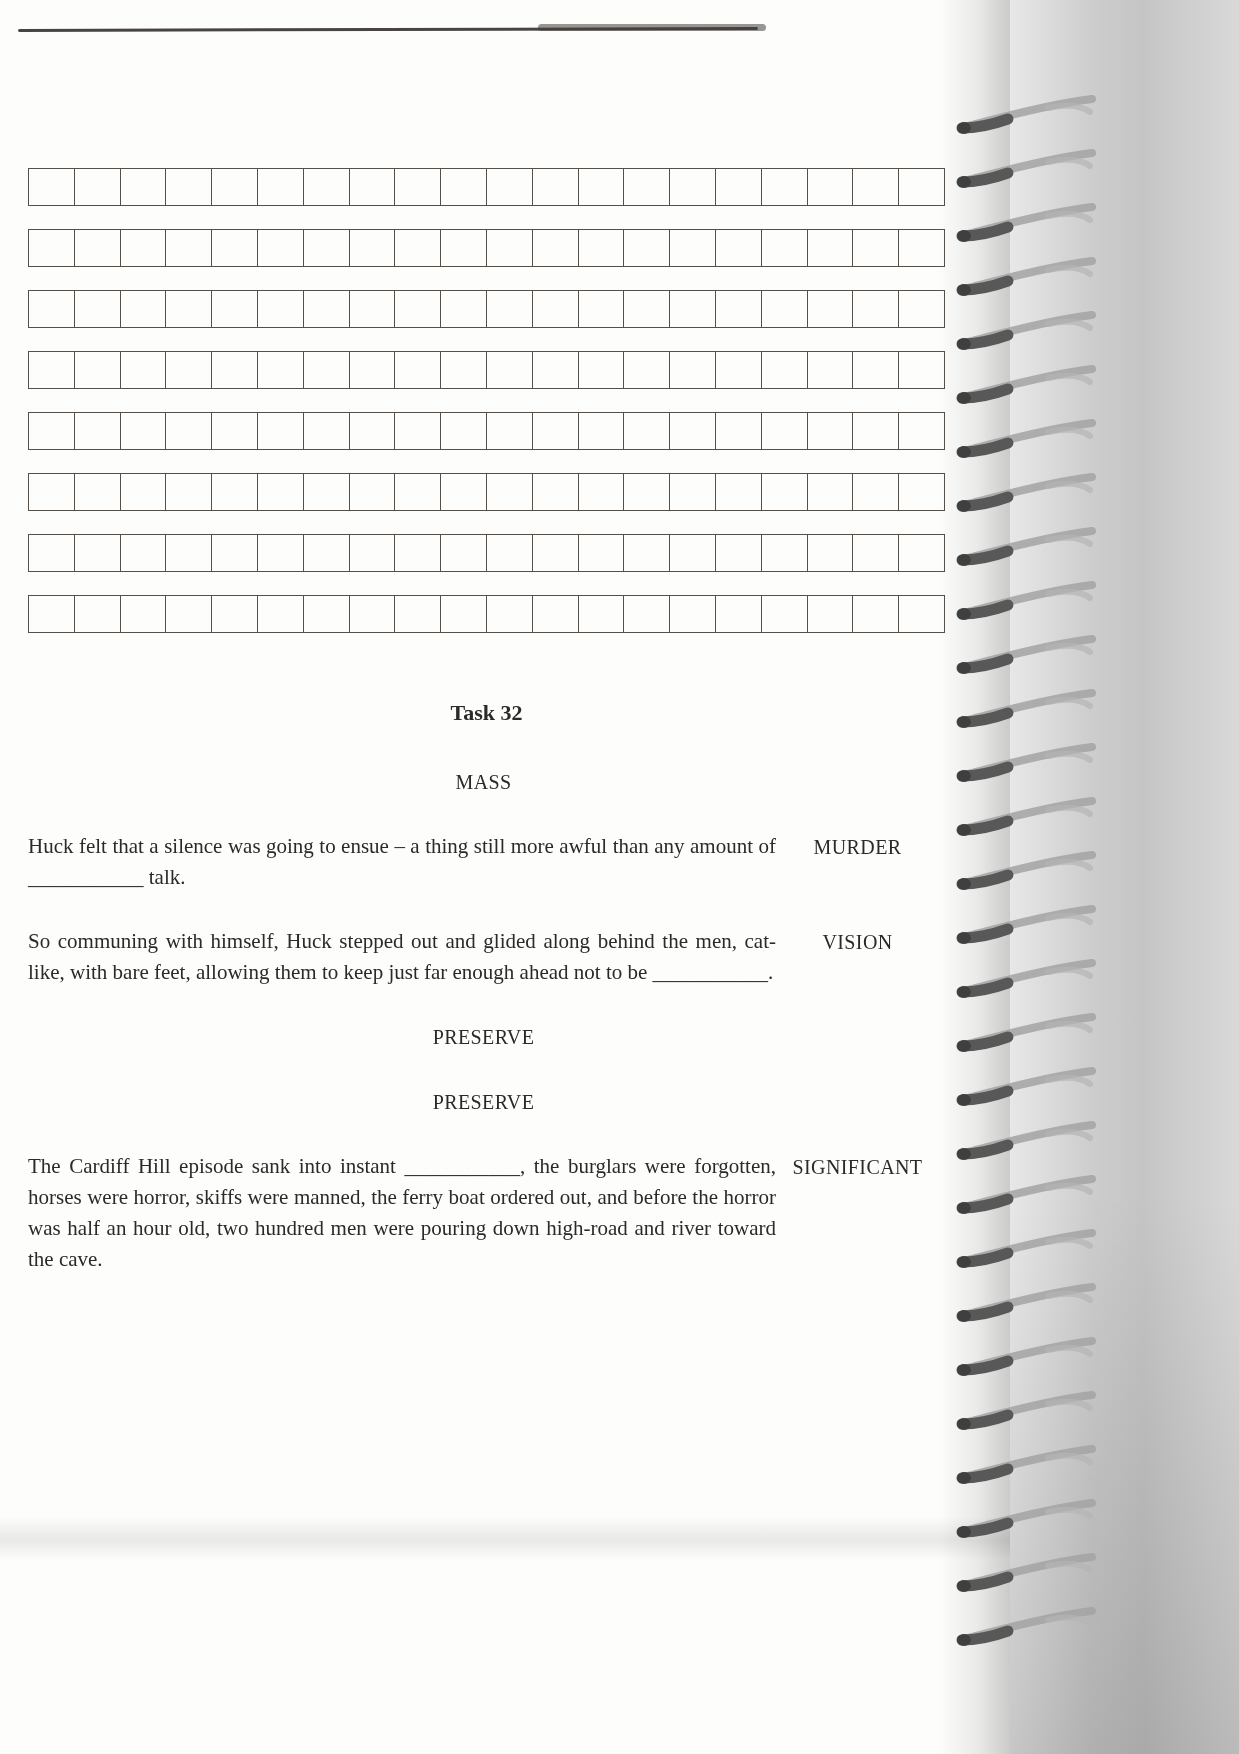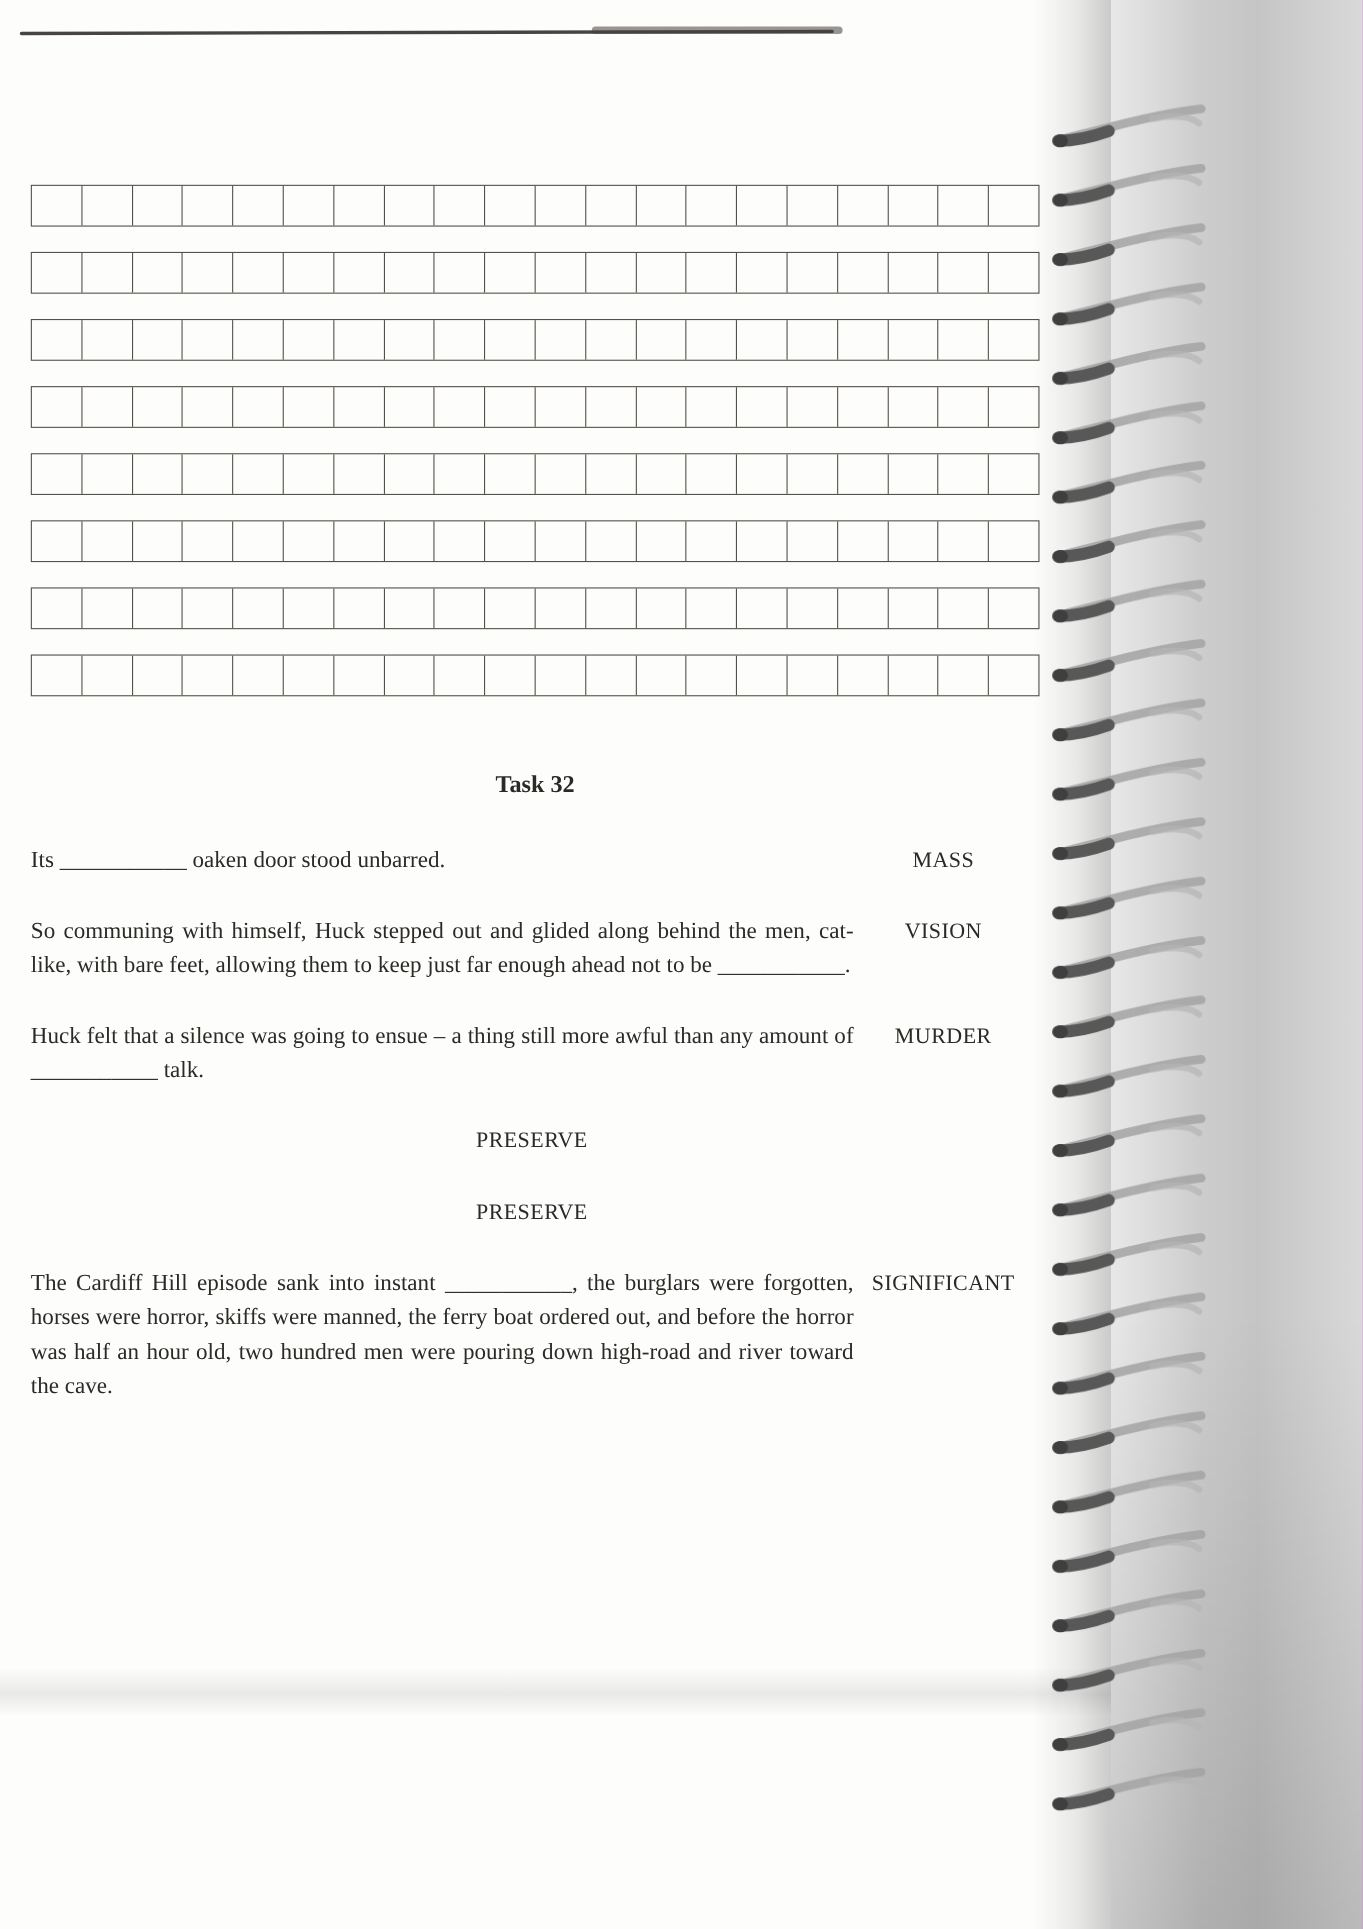--- a/index.html
+++ b/index.html
@@ -5,21 +5,21 @@
   html, body {
     margin: 0;
     padding: 0;
     background: #ffffff;
   }
   #canvas {
     position: relative;
     width: 1239px;
     height: 1754px;
     overflow: hidden;
-    background: #d946ef;
+    background: #f0abfc;
     font-family: "Liberation Serif", "DejaVu Serif", serif;
     color: #2c2a27;
   }
 
   
   .backdrop {
     position: absolute;
     left: 1000px; top: 0; right: 0; bottom: 0;
     background: linear-gradient(to right, #ebebeb 0%, #cdcdcd 38%, #c5c5c5 60%, #d9d9d9 100%);
   }
@@ -323,33 +323,32 @@
           <div class="grid-cell"></div>
           <div class="grid-cell"></div>
         </div>
       </div>
 
     <h2 class="title">Task 32</h2>
 
     <div class="exercises">
 
       <div class="ex">
-        <p class="ex-text">Its ___________ oaken door stood unbarred.</p>
         <div class="ex-key">MASS</div>
       </div>
 
+
+      <div class="ex">
+        <p class="ex-text">Huck felt that a silence was going to ensue – a thing still more awful than any amount of ___________ talk.</p>
+        <div class="ex-key">MURDER</div>
+      </div>
 
       <div class="ex">
         <p class="ex-text">So communing with himself, Huck stepped out and glided along behind the men, cat-like, with bare feet, allowing them to keep just far enough ahead not to be ___________.</p>
         <div class="ex-key">VISION</div>
-      </div>
-
-      <div class="ex">
-        <p class="ex-text">Huck felt that a silence was going to ensue – a thing still more awful than any amount of ___________ talk.</p>
-        <div class="ex-key">MURDER</div>
       </div>
 
       <div class="ex">
         <div class="ex-key">PRESERVE</div>
       </div>
 
       <div class="ex">
         <div class="ex-key">PRESERVE</div>
       </div>
 

